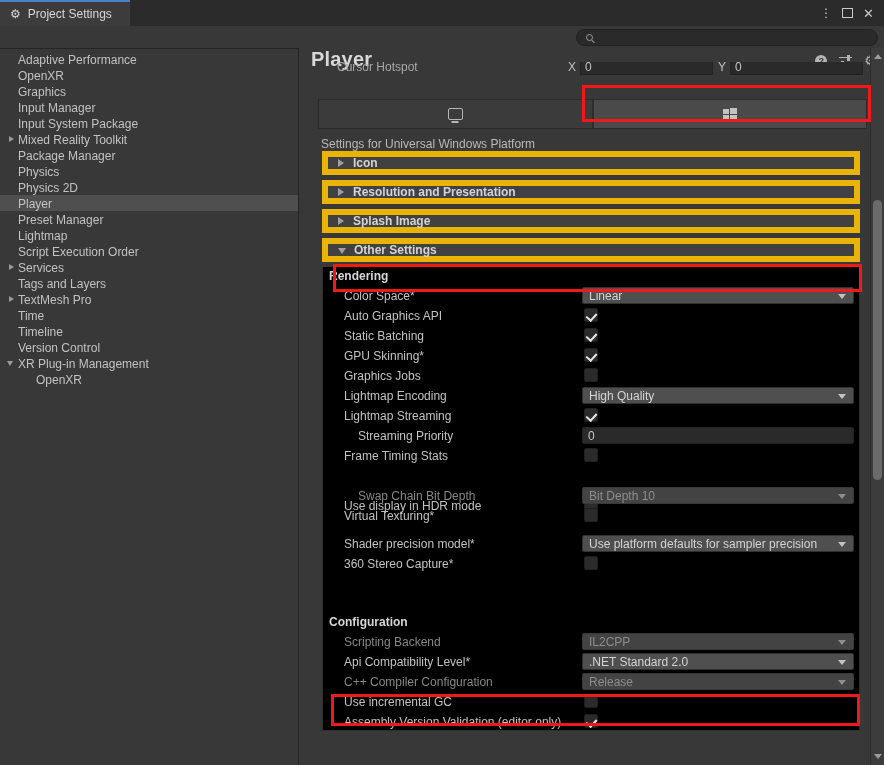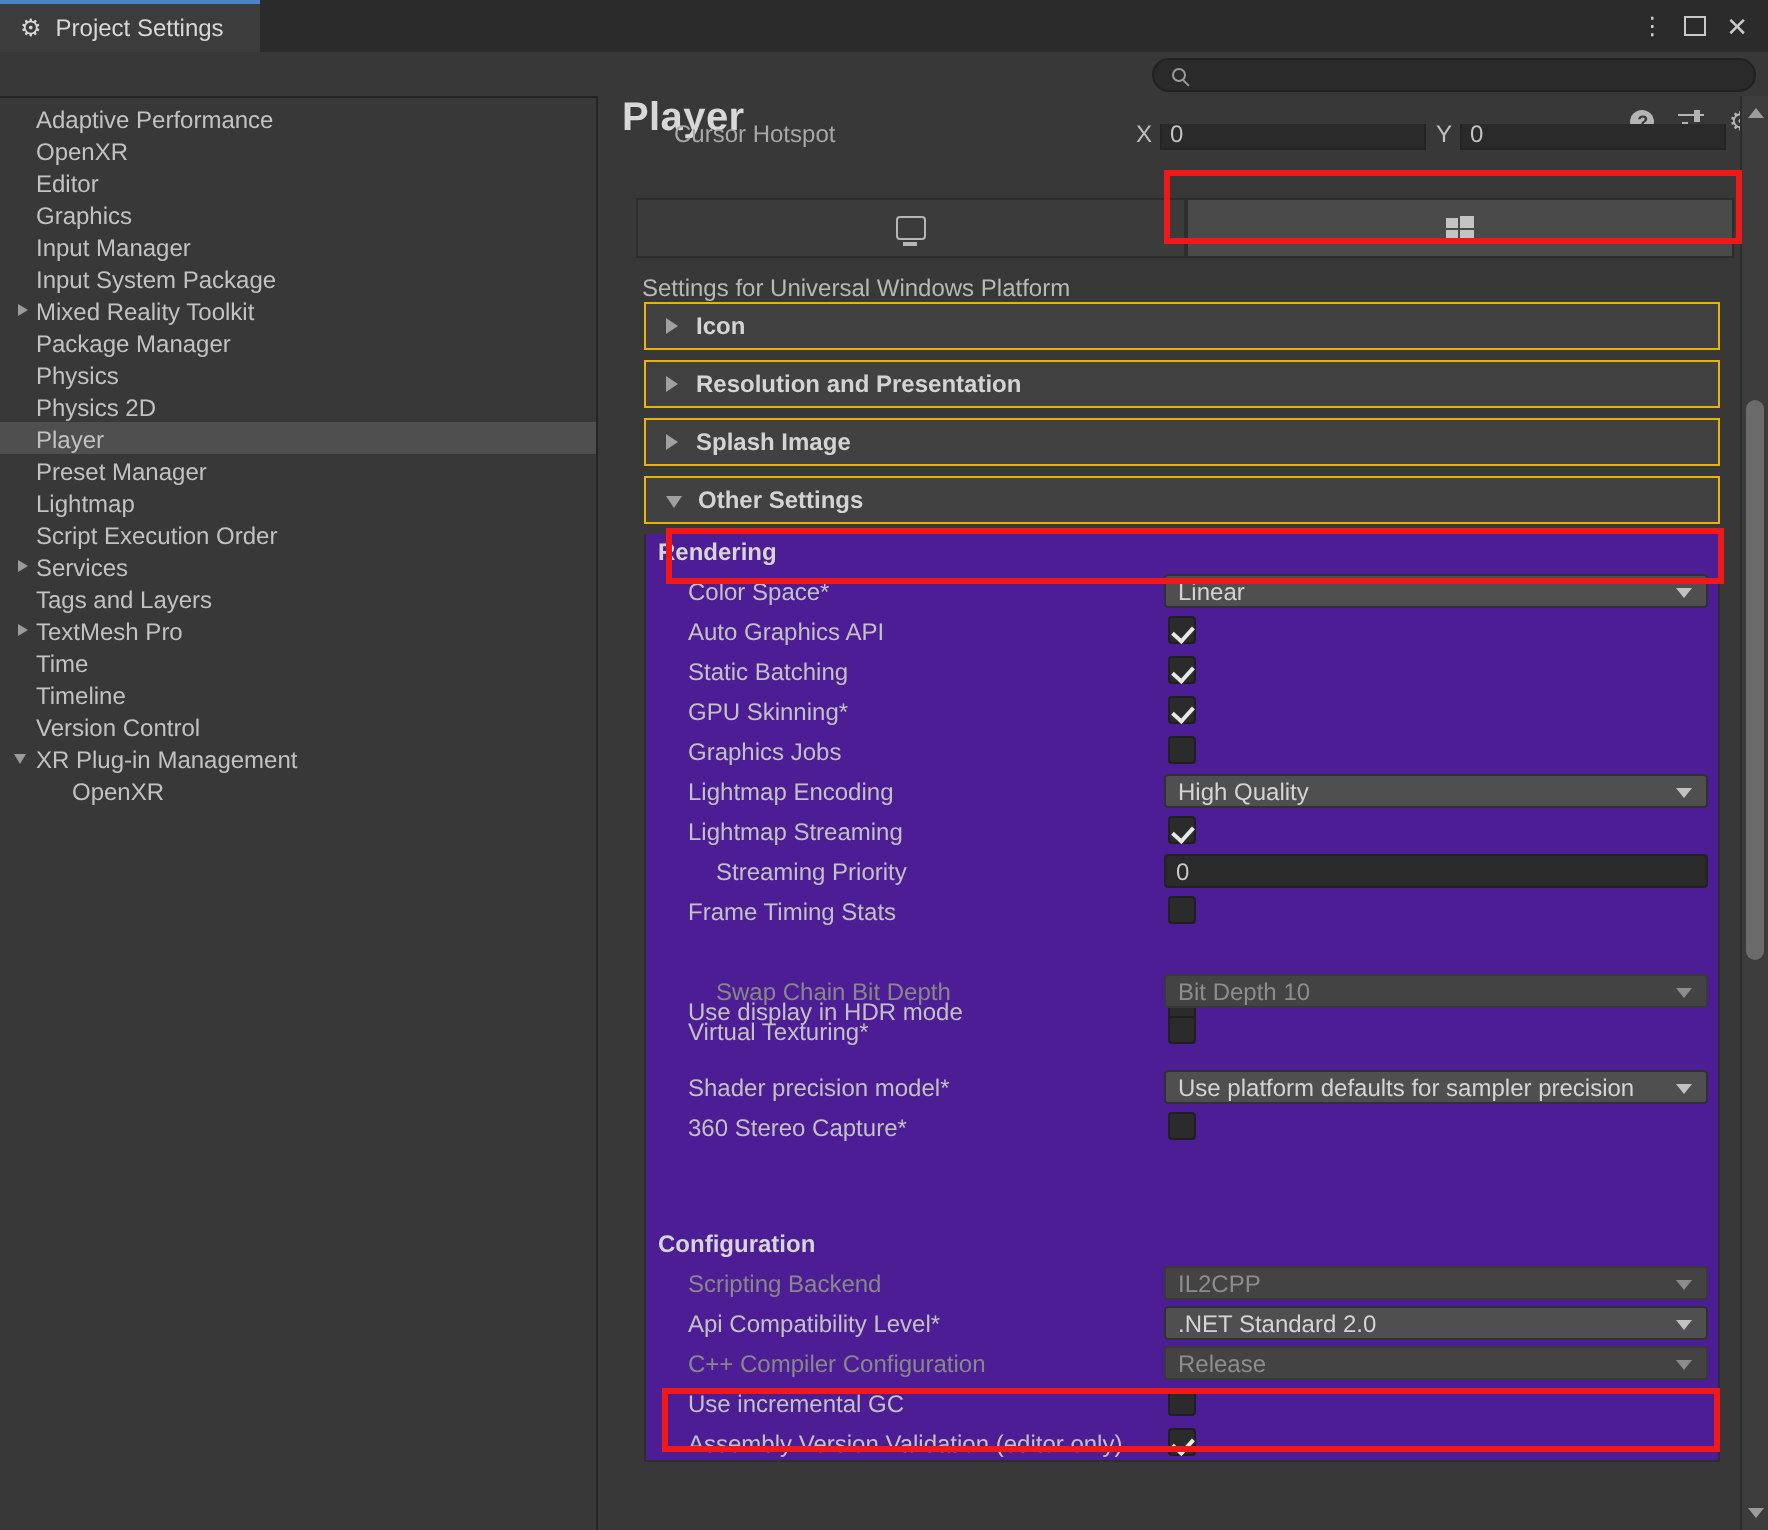--- a/index.html
+++ b/index.html
@@ -148,39 +148,39 @@
   .win-ic span:nth-child(3){ left:0; top:7px; width:6px; height:5px; }
   .win-ic span:nth-child(4){ left:7px; top:7px; width:7px; height:6px; }
 
   .settings-for {
     position:absolute; left:21px; top:89px; color:#b8b8b8; font-size:12px;
   }
 
   
   .foldout {
     position:absolute; left:22px; width:538px; height:24px;
-    background:#414141; border:1px solid #eab308;
+    background:#414141; border:6px solid #eab308;
     display:flex; align-items:center; padding-left:10px;
     color:#d4d4d4; font-size:12px; font-weight:bold;
   }
   .foldout .tri-r {
     width:0;height:0;border-left:6px solid #a0a0a0;
     border-top:4px solid transparent;border-bottom:4px solid transparent;
     margin-right:9px;
   }
   .foldout .tri-d {
     width:0;height:0;border-top:6px solid #a0a0a0;
     border-left:4px solid transparent;border-right:4px solid transparent;
     margin-right:8px; margin-top:2px;
   }
 
   
   .other-body {
     position:absolute; left:22px; top:219px; width:538px; height:464px;
-    background:#4c1d95; border:1px solid #2e2e2e; border-top:none;
+    background:#000000; border:1px solid #2e2e2e; border-top:none;
     overflow:hidden;
   }
 
   .group-label {
     position:absolute; left:6px; color:#d6d6d6; font-size:12px; font-weight:bold;
   }
   .prop-row { position:absolute; left:0; width:538px; height:20px; }
   .prop-label {
     position:absolute; left:21px; top:2px; color:#c2c2c2; font-size:12px; white-space:nowrap;
   }
@@ -262,23 +262,20 @@
     </div>
   </div>
 
   <div class="sidebar">
     <div class="sidelist" id="sidelist">
         <div class="side-item">
           <span>Adaptive Performance</span>
         </div>
         <div class="side-item">
           <span>OpenXR</span>
-        </div>
-        <div class="side-item">
-          <span>Editor</span>
         </div>
         <div class="side-item">
           <span>Graphics</span>
         </div>
         <div class="side-item">
           <span>Input Manager</span>
         </div>
         <div class="side-item">
           <span>Input System Package</span>
         </div>

